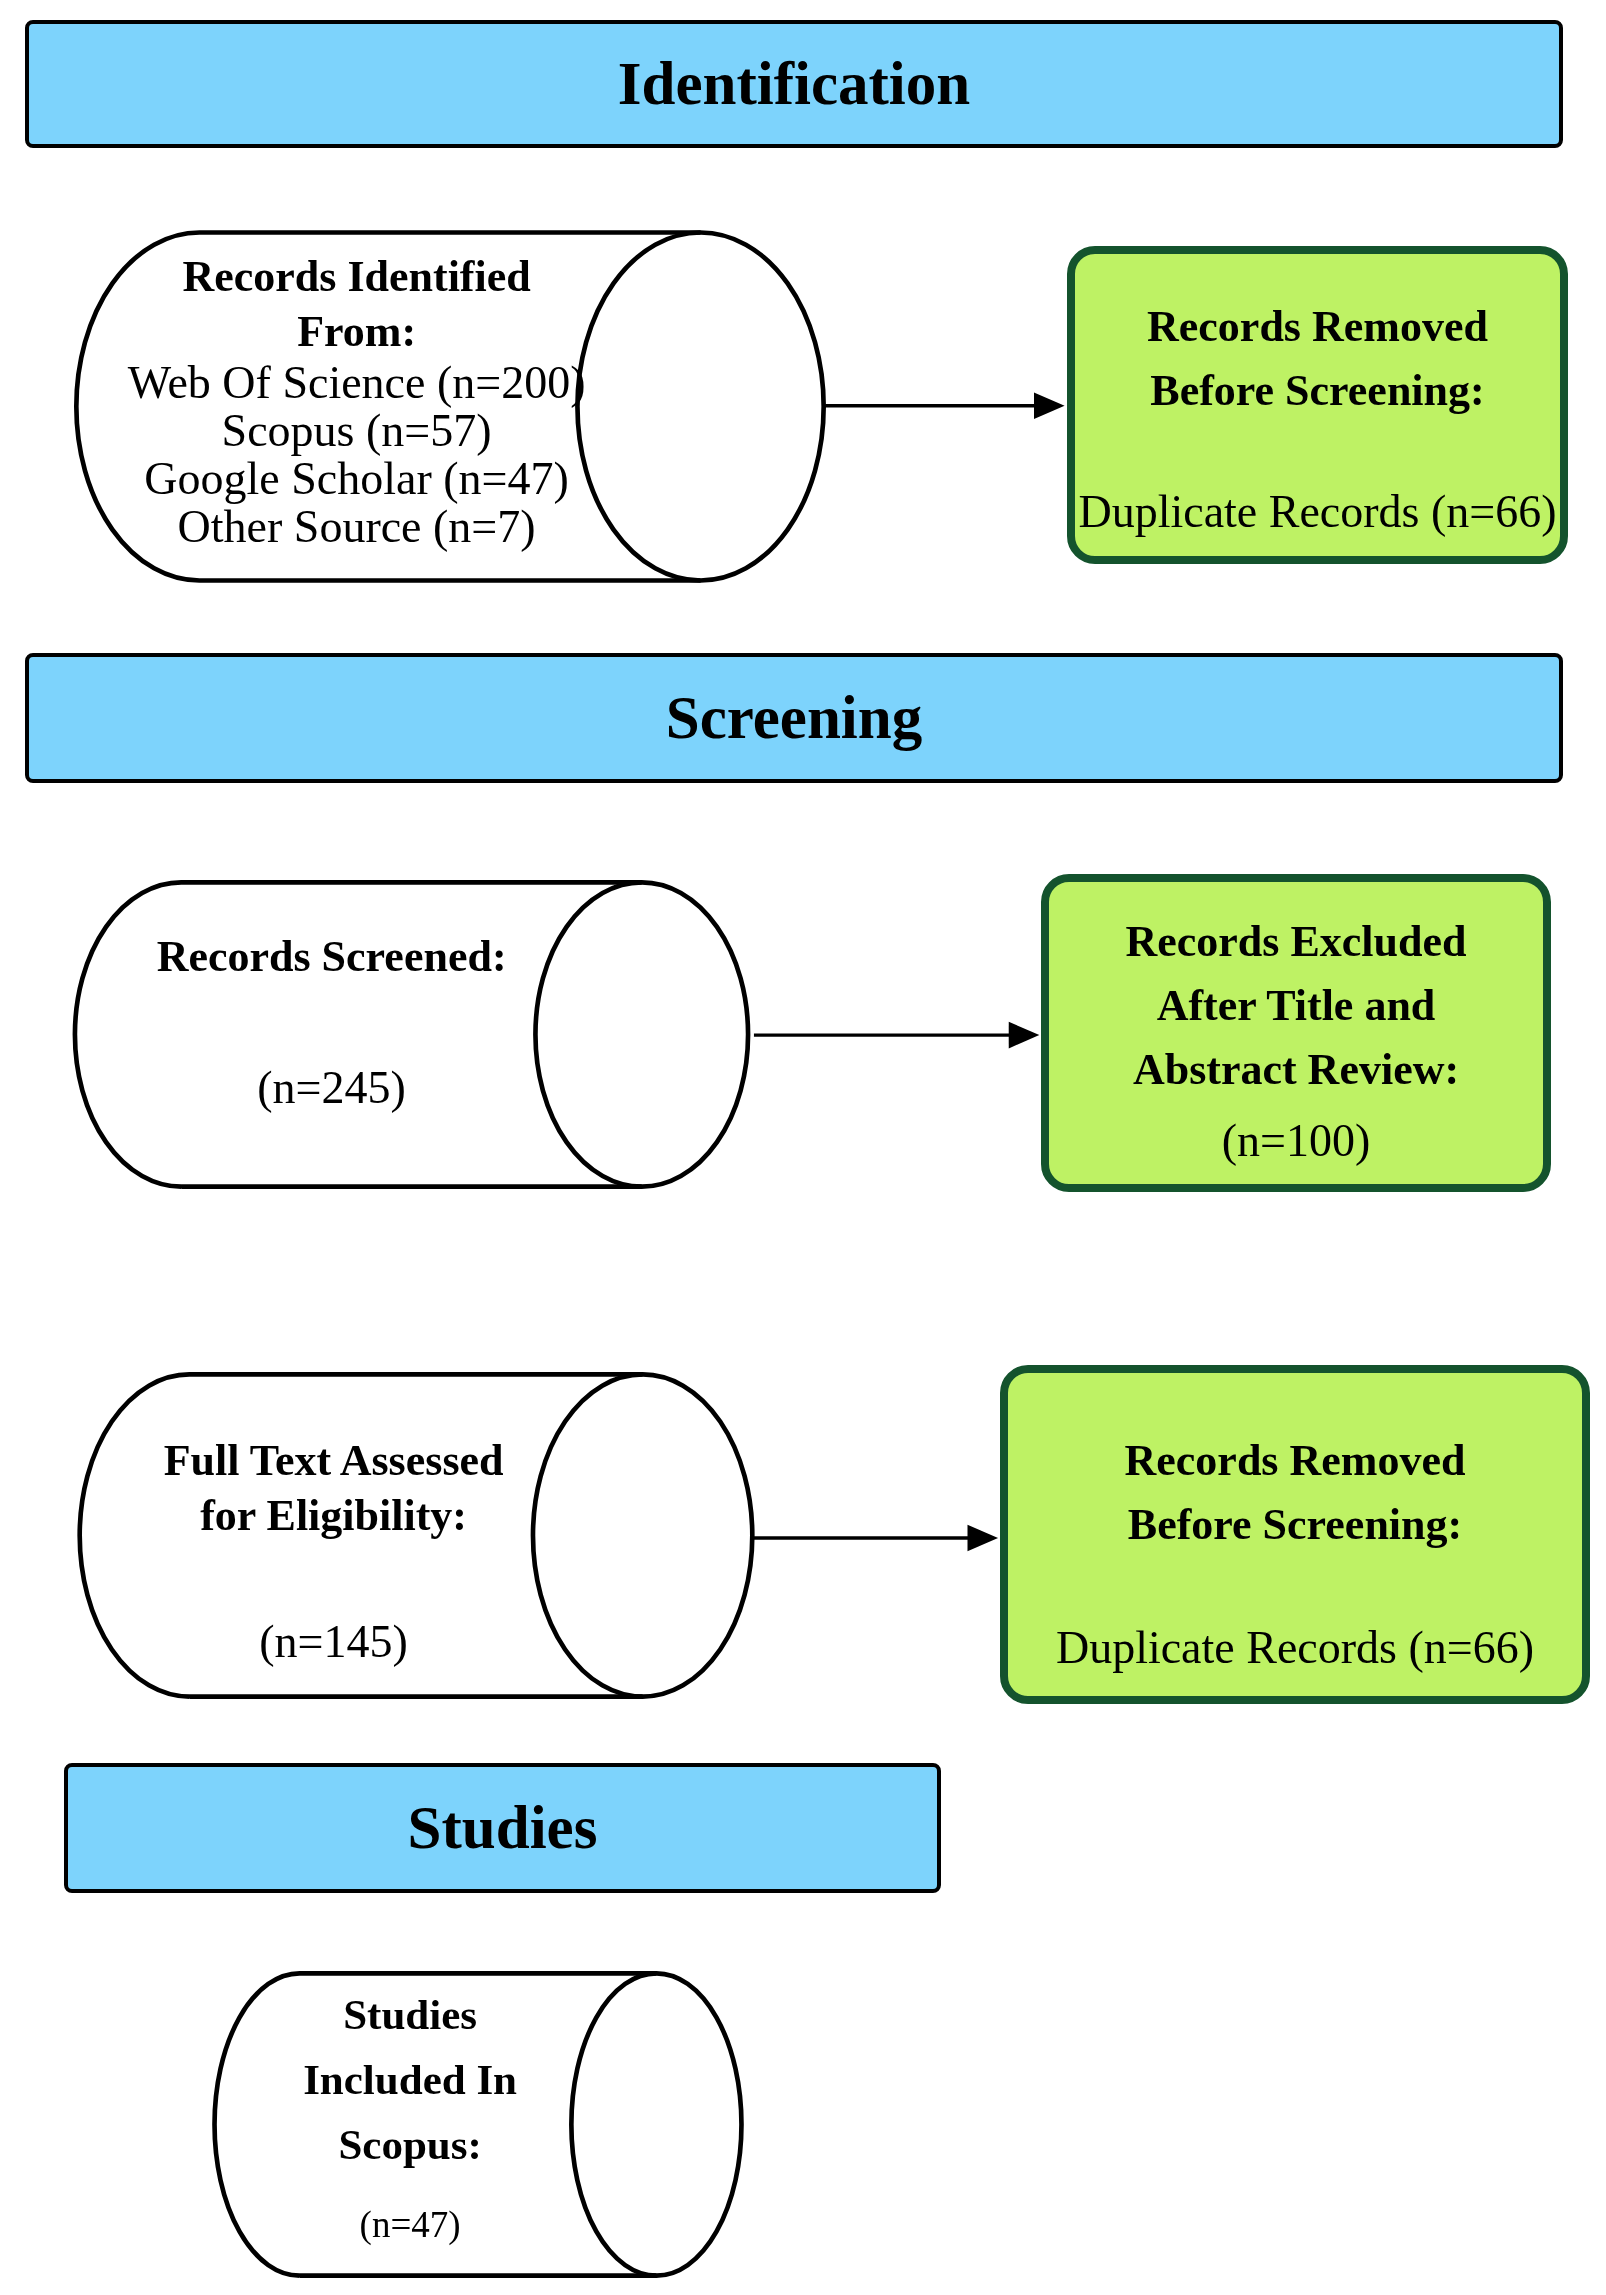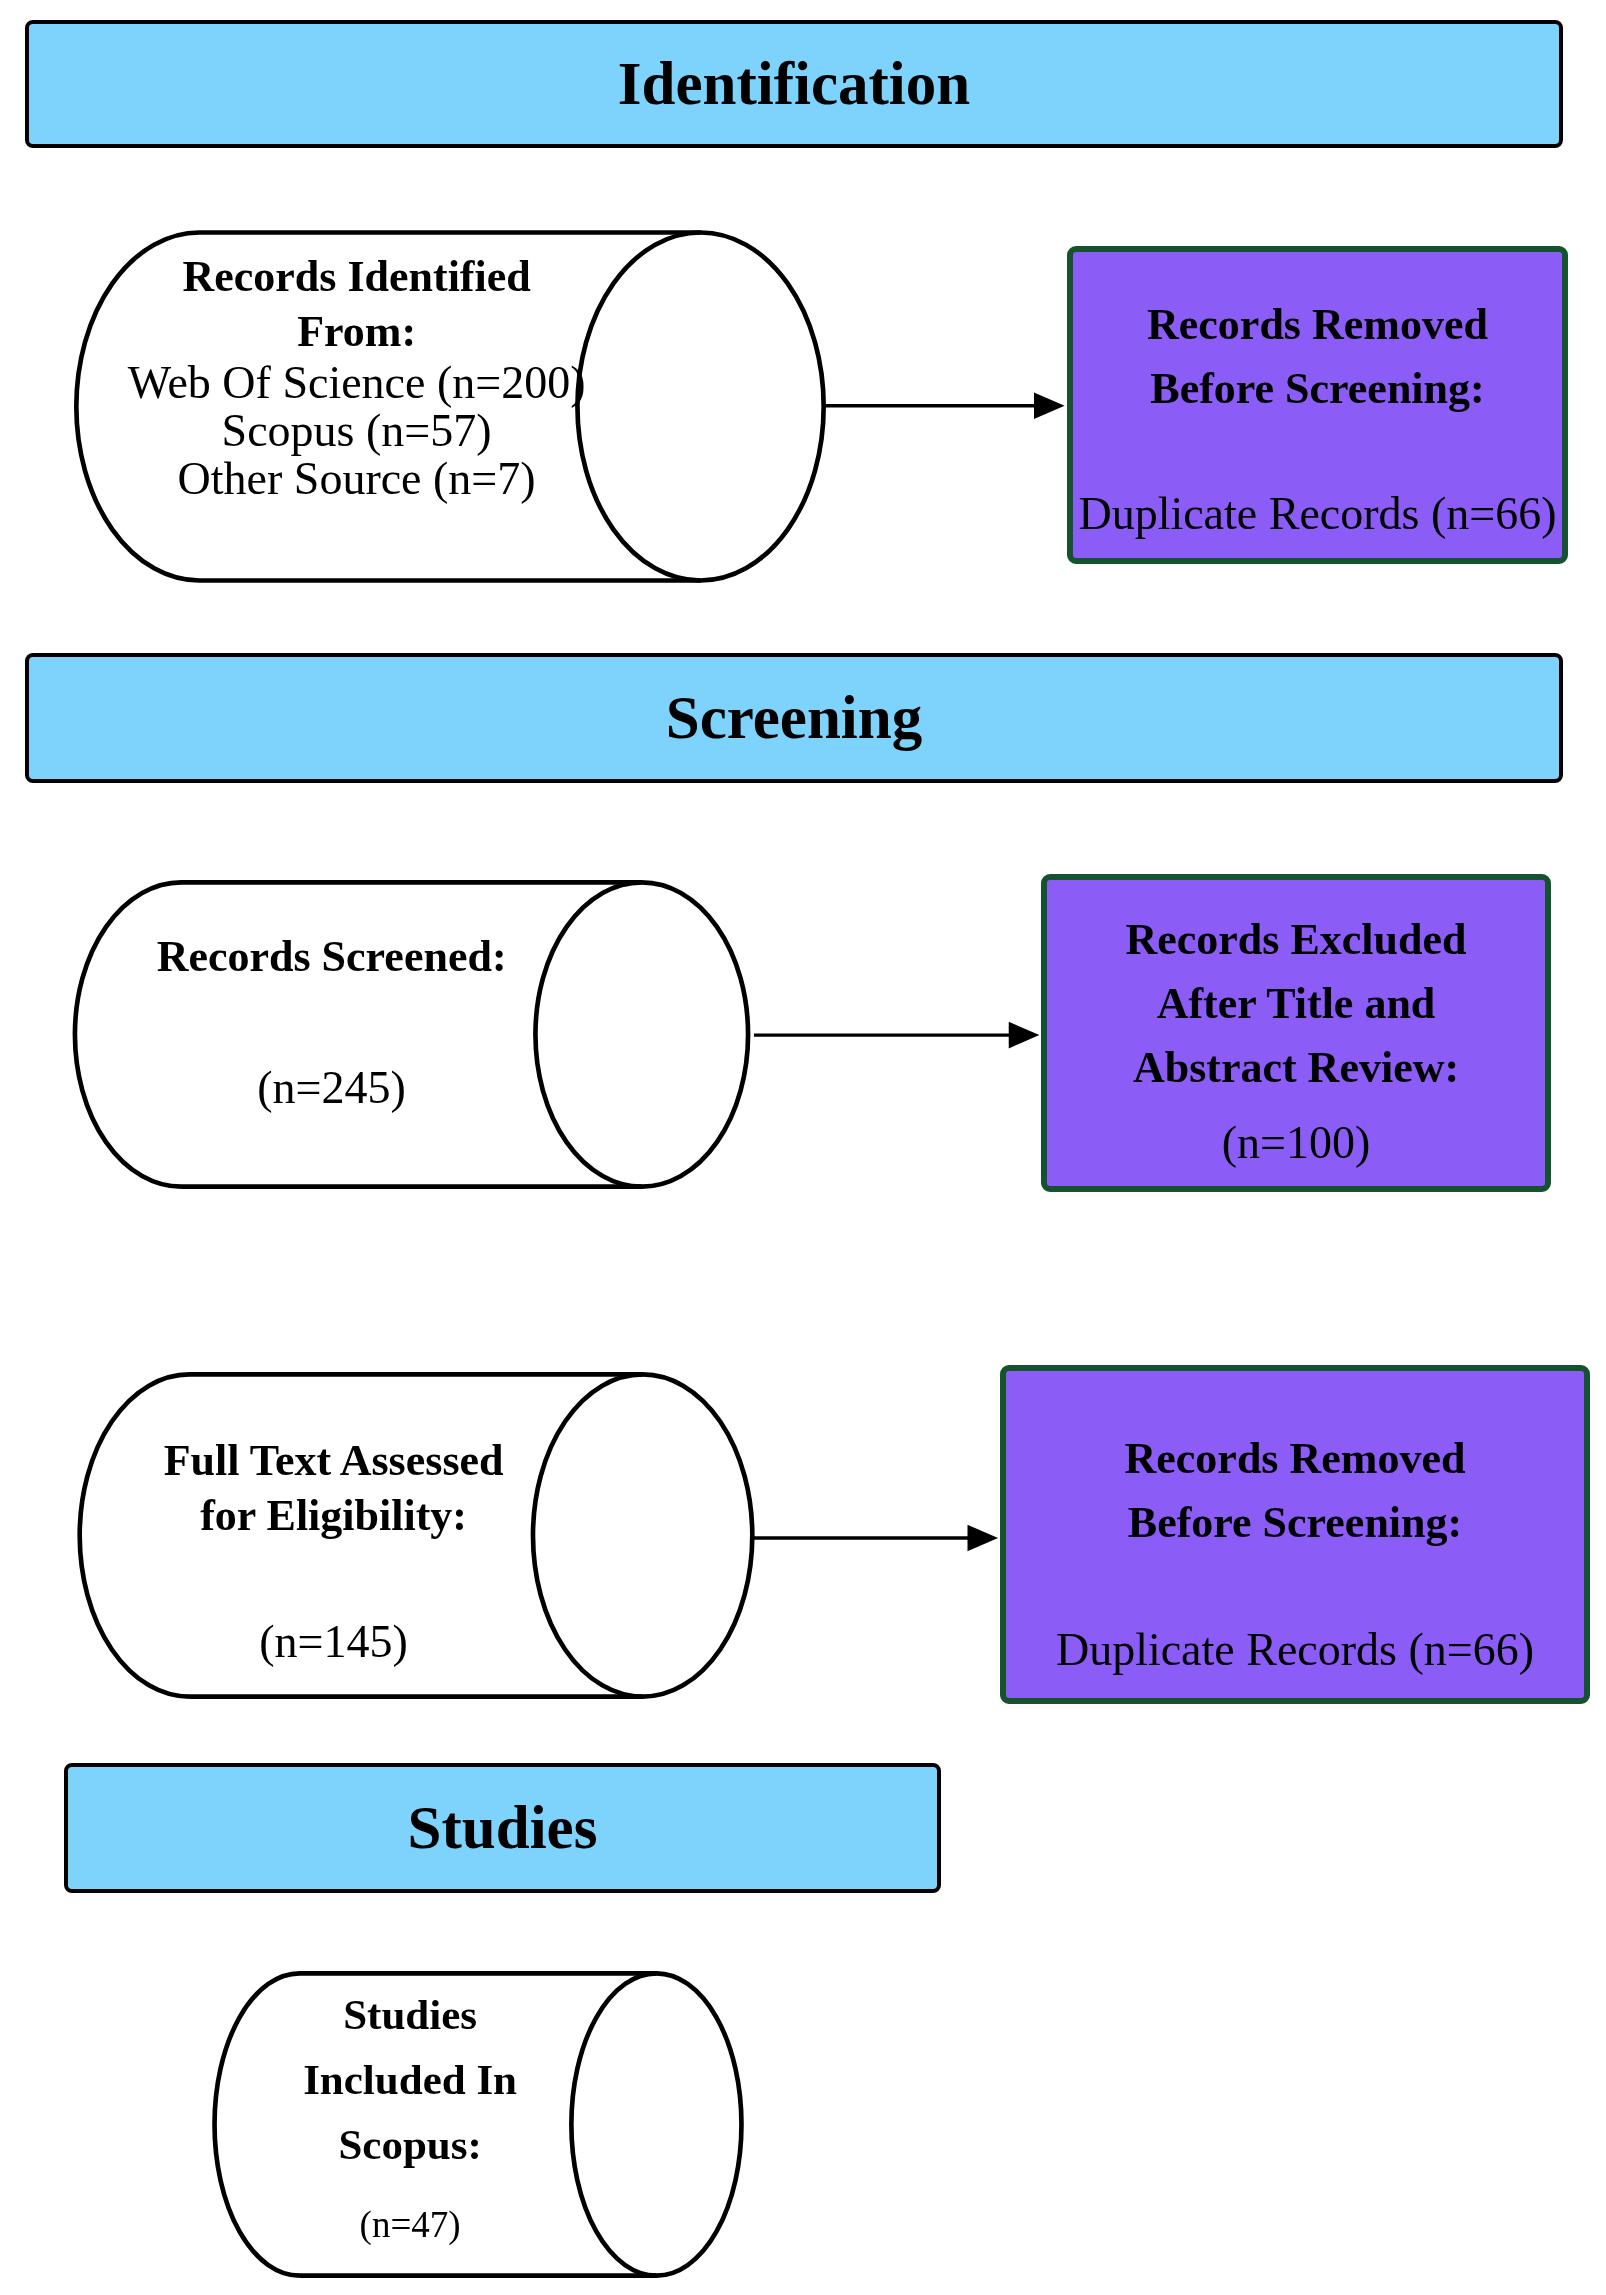--- a/index.html
+++ b/index.html
@@ -48,23 +48,23 @@
     text-align: center;
     display: flex;
     flex-direction: column;
     align-items: center;
   }
 
   
   .sbox {
     position: absolute;
     box-sizing: border-box;
-    border: 6px solid #14532d;
-    border-radius: 9px;
-    background: #8b5cf6;
+    border: 8px solid #14532d;
+    border-radius: 28px;
+    background: #bef264;
     display: flex;
     flex-direction: column;
     align-items: center;
     text-align: center;
   }
 
   .title-line {
     font-weight: bold;
     font-size: 44px;
     line-height: 64px;
@@ -94,20 +94,21 @@
 <div class="cyl" style="left:74px; top:230px; width:752px; height:353px;">
   <svg width="752" height="353" viewBox="0 0 1130 530">
     <path d="M188.5,3.5 A185,261.5 0 0 0 188.5,526.5 M188.5,3.5 L941.5,3.5 M188.5,526.5 L941.5,526.5" fill="none" stroke="#000" stroke-width="7"></path>
     <ellipse cx="941.5" cy="265" rx="185" ry="261.5" fill="none" stroke="#000" stroke-width="7"></ellipse>
   </svg>
   <div class="cyl-text" style="left:16.6px; width:532px; padding-top:18.6px;">
     <span class="title-line tight">Records Identified</span>
     <span class="title-line tight">From:</span>
     <span class="detail-line">Web Of Science (n=200)</span>
     <span class="detail-line">Scopus (n=57)</span>
+    <span class="detail-line">Google Scholar (n=47)</span>
     <span class="detail-line">Other Source (n=7)</span>
   </div>
 </div>
 
 <div class="sbox" style="left:1067px; top:246px; width:501px; height:318px; padding:41px 4px 20px 4px;">
   <span class="title-line">Records Removed</span>
   <span class="title-line">Before Screening:</span>
   <span class="detail-line" style="margin-top:auto;">Duplicate Records (n=66)</span>
 </div>
 

